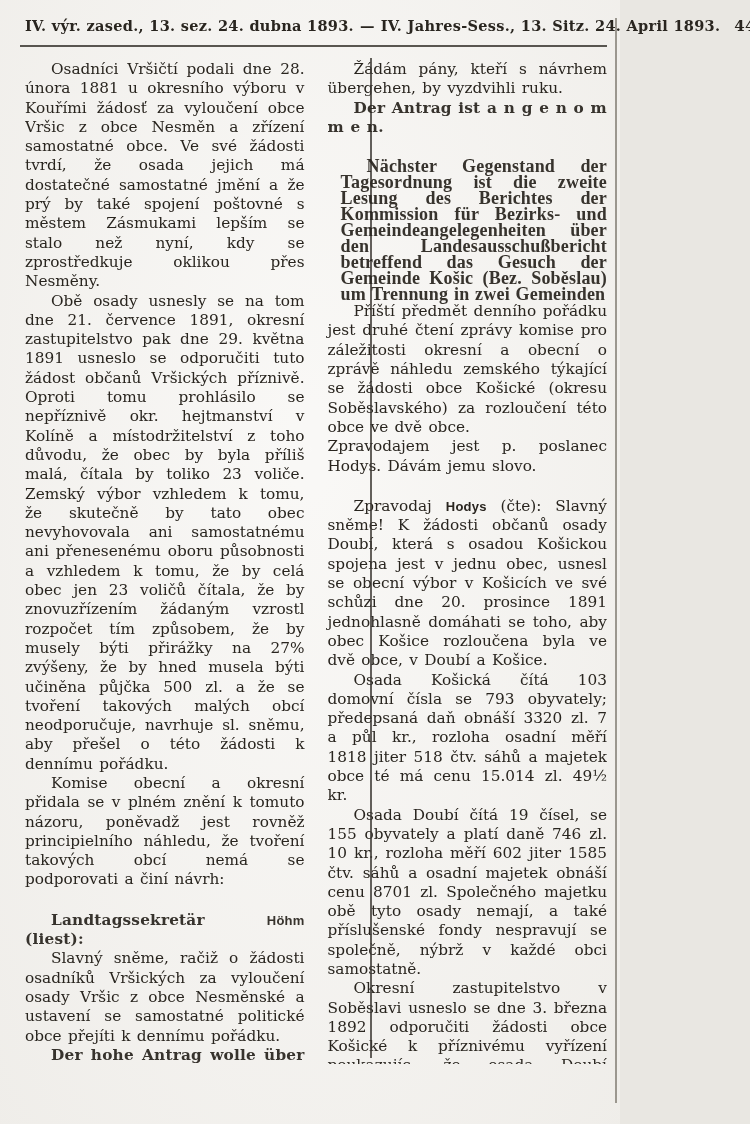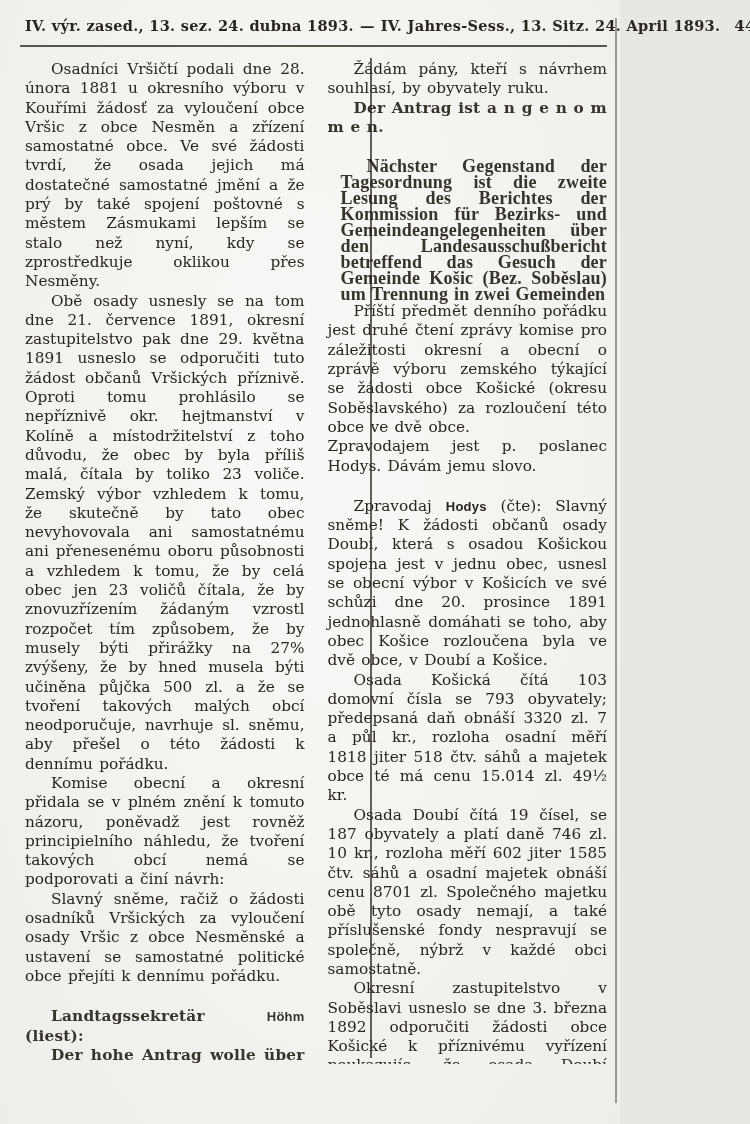--- a/index.html
+++ b/index.html
@@ -92,35 +92,35 @@
     <span class="h-num">445</span>
   </div>
 
   <div class="header-rule"></div>
 
   <div class="columns">
     <div class="col col-left">
         <p class="para indent">Osadníci Vršičtí podali dne 28. února 1881 u okresního výboru v Kouřími žádosť za vyloučení obce Vršic z obce Nesměn a zřízení samostatné obce. Ve své žádosti tvrdí, že osada jejich má dostatečné samostatné jmění a že prý by také spojení poštovné s městem Zásmukami lepším se stalo než nyní, kdy se zprostředkuje oklikou přes Nesměny.</p>
         <p class="para indent">Obě osady usnesly se na tom dne 21. července 1891, okresní zastupitelstvo pak dne 29. května 1891 usneslo se odporučiti tuto žádost občanů Vršických příznivě. Oproti tomu prohlásilo se nepříznivě okr. hejtmanství v Kolíně a místodržitelství z toho důvodu, že obec by byla příliš malá, čítala by toliko 23 voliče. Zemský výbor vzhledem k tomu, že skutečně by tato obec nevyhovovala ani samostatnému ani přenesenému oboru působnosti a vzhledem k tomu, že by celá obec jen 23 voličů čítala, že by znovuzřízením žádaným vzrostl rozpočet tím způsobem, že by musely býti přirážky na 27% zvýšeny, že by hned musela býti učiněna půjčka 500 zl. a že se tvoření takových malých obcí neodporučuje, navrhuje sl. sněmu, aby přešel o této žádosti k dennímu pořádku.</p>
         <p class="para indent">Komise obecní a okresní přidala se v plném znění k tomuto názoru, poněvadž jest rovněž principielního náhledu, že tvoření takových obcí nemá se podporovati a činí návrh:</p>
+        <p class="para indent fraktur gap">Landtagssekretär <b class="speaker">Höhm</b> (liest):</p>
         <p class="para indent">Slavný sněme, račiž o žádosti osadníků Vršických za vyloučení osady Vršic z obce Nesměnské a ustavení se samostatné politické obce přejíti k dennímu pořádku.</p>
-        <p class="para indent fraktur gap">Landtagssekretär <b class="speaker">Höhm</b> (liest):</p>
         <p class="para indent fraktur">Der hohe Antrag wolle über das Gesuch der Insassen von Vršic um Ausscheidung der Ortschaft Vršic aus der Gemeinde Nesměny und Constituirung als selbständige politische Gemeinde zur Tagesordnung übergehen.</p>
         <p class="para indent fraktur">Verlangt Jemand das Wort?</p>
         <p class="para indent">Přejdeme k nespravují.</p>
       </div>
     <div class="col-divider"></div>
     <div class="col col-right">
-        <p class="para indent">Žádám pány, kteří s návrhem souhlasí, by obyvately ruku.</p>
+        <p class="para indent">Žádám pány, kteří s návrhem übergehen, by vyzdvihli ruku.</p>
         <p class="para indent fraktur">Der Antrag ist a n g e n o m m e n.</p>
         <p class="para indent fraktur gap block">Nächster Gegenstand der Tagesordnung ist die zweite Lesung des Berichtes der Kommission für Bezirks- und Gemeindeangelegenheiten über den Landesausschußbericht betreffend das Gesuch der Gemeinde Košic (Bez. Soběslau) um Trennung in zwei Gemeinden</p>
-        <p class="para indent">Příští předmět denního pořádku jest druhé čtení zprávy komise pro záležitosti okresní a obecní o zprávě výboru zemského týkající se žádosti obce Košické (okresu Soběslavského) za rozloučení této obce ve dvě obce.</p>
+        <p class="para indent">Příští předmět denního pořádku jest druhé čtení zprávy komise pro záležitosti okresní a obecní o zprávě náhledu zemského týkající se žádosti obce Košické (okresu Soběslavského) za rozloučení této obce ve dvě obce.</p>
         <p class="para">Zpravodajem jest p. poslanec Hodys. Dávám jemu slovo.</p>
         <p class="para indent gap">Zpravodaj <b class="speaker">Hodys</b> (čte): Slavný sněme! K žádosti občanů osady Doubí, která s osadou Košickou spojena jest v jednu obec, usnesl se obecní výbor v Košicích ve své schůzi dne 20. prosince 1891 jednohlasně domáhati se toho, aby obec Košice rozloučena byla ve dvě obce, v Doubí a Košice.</p>
         <p class="para indent">Osada Košická čítá 103 domovní čísla se 793 obyvately; předepsaná daň obnáší 3320 zl. 7 a půl kr., rozloha osadní měří 1818 jiter 518 čtv. sáhů a majetek obce té má cenu 15.014 zl. 49½ kr.</p>
-        <p class="para indent">Osada Doubí čítá 19 čísel, se 187 obyvately a platí daně 746 zl. 10 kr., rozloha měří 602 jiter 1585 čtv. sáhů a osadní majetek obnáší cenu 8701 zl. Společného majetku obě tyto osady nemají, a také příslušenské fondy nespravují se společně, nýbrž v každé obci samostatně.</p>
+        <p class="para indent">Osada Doubí čítá 19 čísel, se 155 obyvately a platí daně 746 zl. 10 kr., rozloha měří 602 jiter 1585 čtv. sáhů a osadní majetek obnáší cenu 8701 zl. Společného majetku obě tyto osady nemají, a také příslušenské fondy nespravují se společně, nýbrž v každé obci samostatně.</p>
         <p class="para indent">Okresní zastupitelstvo v Soběslavi usneslo se dne 3. března 1892 odporučiti žádosti obce Košické k příznivému vyřízení poukazujíc, že osada Doubí vzdálena jest 2 km. od Košic, že není tu nijakých společných svazků, a že tudíž splněny jsou podmínky §. 3. ob. zř. kladené.</p>
       </div>
   </div>
 
   <div class="edge-line"></div>
 
 </div>
 
 </body></html>

